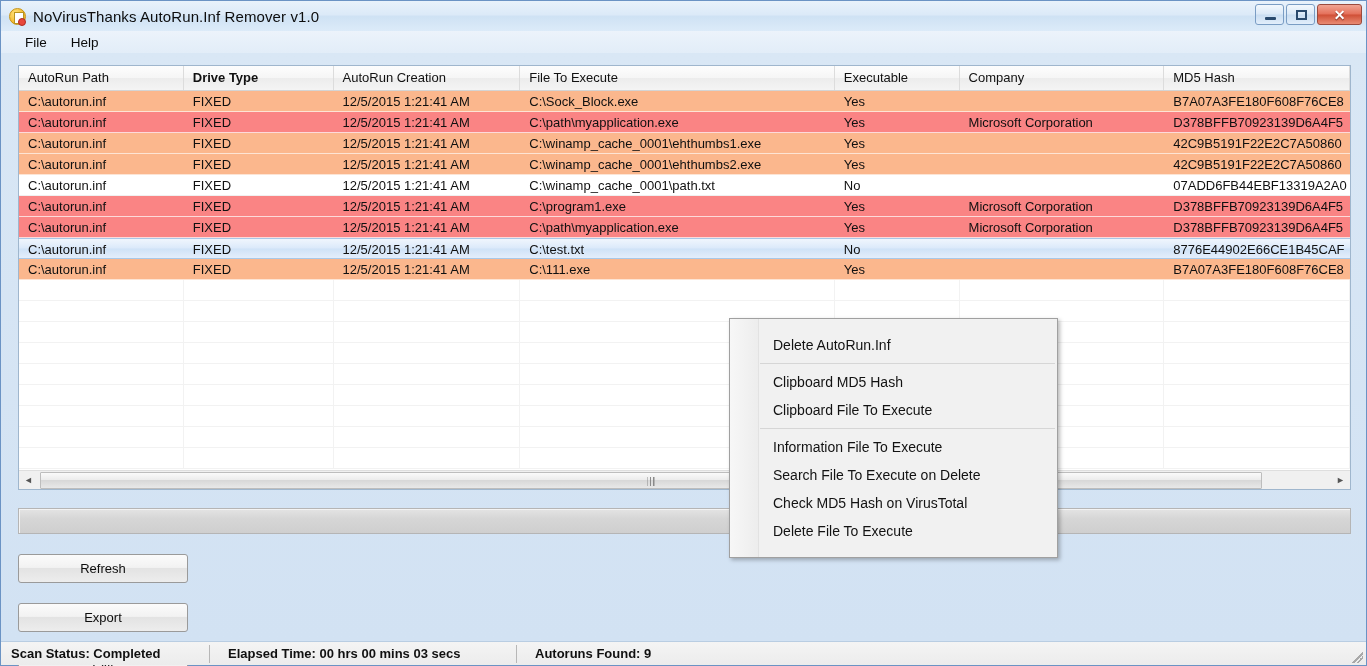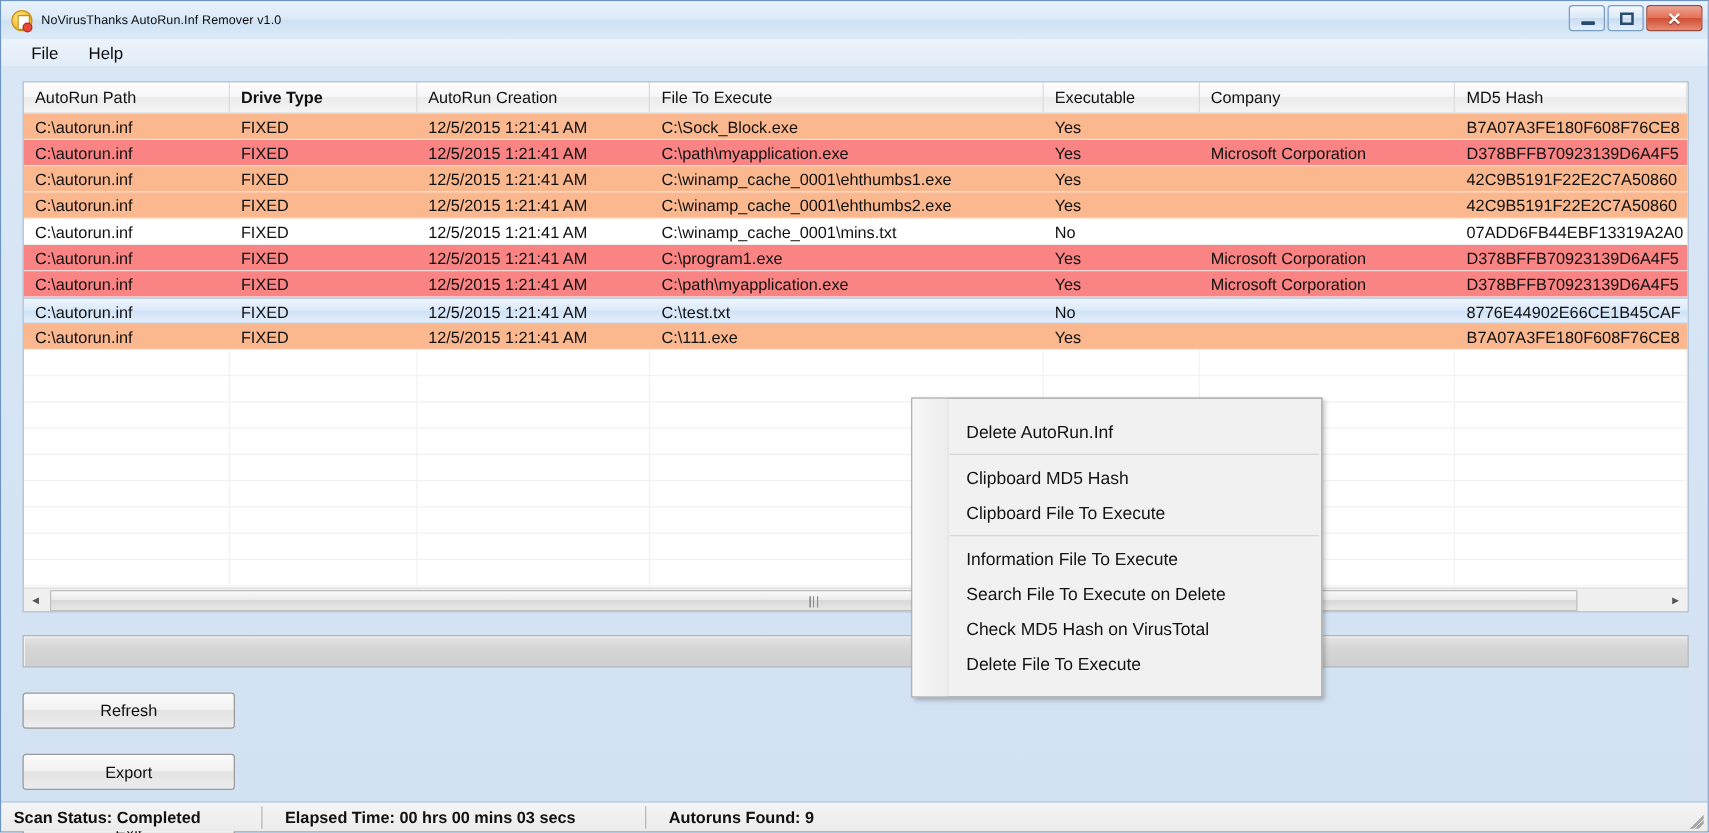--- a/index.html
+++ b/index.html
@@ -39,21 +39,21 @@
     content:""; position:absolute; left:4px; top:3px;
     width:8px; height:10px; background:#ffffff;
     border:1px solid #b9941f;
   }
   .title-icon::after {
     content:""; position:absolute; left:8px; top:9px;
     width:6px; height:6px; border-radius:50%;
     background:#e8483c; border:1px solid #b02b22;
   }
   .title-text {
-    font-size: 10px; color: #0d0d0d; letter-spacing: .1px;
+    font-size: 15px; color: #0d0d0d; letter-spacing: .1px;
     white-space: nowrap;
     text-align: center;
   }
   .wincontrols {
     position: absolute; right: 4px; top: 3px;
     display: flex; gap: 2px;
   }
   .wbtn {
     width: 29px; height: 21px;
     border: 1px solid #7a9dc4;
@@ -314,21 +314,21 @@
             <div class="cell" style="width: 187px;">12/5/2015 1:21:41 AM</div>
             <div class="cell" style="width: 315px;">C:\winamp_cache_0001\ehthumbs2.exe</div>
             <div class="cell" style="width: 125px;">Yes</div>
             <div class="cell" style="width: 205px;"></div>
             <div class="cell" style="width: 186px;">42C9B5191F22E2C7A50860</div>
           </div>
           <div class="lv-row plain">
             <div class="cell" style="width: 165px;">C:\autorun.inf</div>
             <div class="cell" style="width: 150px;">FIXED</div>
             <div class="cell" style="width: 187px;">12/5/2015 1:21:41 AM</div>
-            <div class="cell" style="width: 315px;">C:\winamp_cache_0001\mins.txt</div>
+            <div class="cell" style="width: 315px;">C:\winamp_cache_0001\path.txt</div>
             <div class="cell" style="width: 125px;">No</div>
             <div class="cell" style="width: 205px;"></div>
             <div class="cell" style="width: 186px;">07ADD6FB44EBF13319A2A0</div>
           </div>
           <div class="lv-row red">
             <div class="cell" style="width: 165px;">C:\autorun.inf</div>
             <div class="cell" style="width: 150px;">FIXED</div>
             <div class="cell" style="width: 187px;">12/5/2015 1:21:41 AM</div>
             <div class="cell" style="width: 315px;">C:\program1.exe</div>
             <div class="cell" style="width: 125px;">Yes</div>

